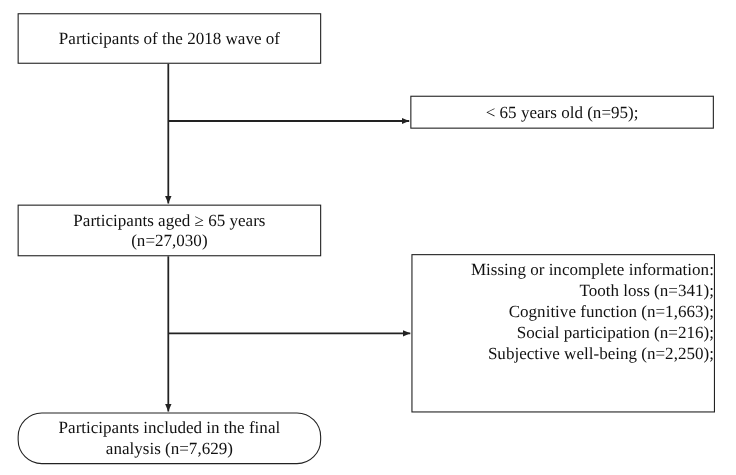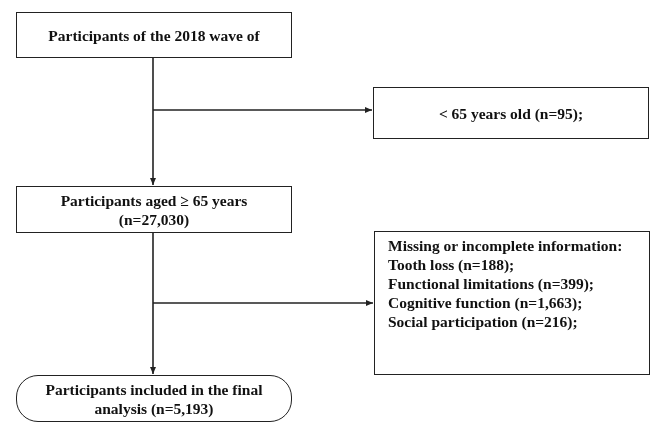--- a/index.html
+++ b/index.html
@@ -2,22 +2,22 @@
 <html><head>
 <meta charset="utf-8">
 <style>
   html, body { margin: 0; padding: 0; background: #ffffff; }
   body { width: 669px; height: 432px; position: relative; overflow: hidden;
          font-family: "Liberation Serif", "DejaVu Serif", serif; color: #111; }
   .box { position: absolute; box-sizing: border-box; border: 1.6px solid #222;
          background: #fff; font-size: 15.5px; line-height: 19px; }
   .box.center { text-align: center; display: flex; flex-direction: column;
                 justify-content: center; align-items: center; }
-  .box.left { text-align: left; padding: 4px 0 0 13px; }
-  .line { display: block; white-space: nowrap; font-weight: bold; }
+  .box.left { text-align: right; padding: 4px 0 0 13px; }
+  .line { display: block; white-space: nowrap; }
   svg.connectors { position: absolute; left: 0; top: 0; }
 </style>
 </head>
 <body>
 
 <svg class="connectors" width="669" height="432" viewBox="0 0 669 432">
   <defs>
     <marker id="arrowhead" markerWidth="8" markerHeight="8" refX="7" refY="4" orient="auto" markerUnits="userSpaceOnUse">
       <path d="M0,1 L7,4 L0,7 Z" fill="#222"></path>
     </marker>
@@ -29,33 +29,33 @@
 
   <line x1="153" y1="232" x2="153" y2="374" stroke="#222" stroke-width="1.6" marker-end="url(#arrowhead)"></line>
 
   <line x1="153" y1="303" x2="373" y2="303" stroke="#222" stroke-width="1.6" marker-end="url(#arrowhead)"></line>
 </svg>
 
 <div class="box center" style="left:16px; top:12px; width:276px; height:46px;">
   <span class="line">Participants of the 2018 wave of</span>
 </div>
 
-<div class="box center" style="left:373px; top:87px; width:276px; height:52px;">
+<div class="box center" style="left:373px; top:87px; width:276px; height:30px;">
   <span class="line">&lt; 65 years old (n=95);</span>
 </div>
 
 <div class="box center" style="left:16px; top:186px; width:276px; height:47px;">
   <span class="line">Participants aged ≥ 65 years</span>
   <span class="line">(n=27,030)</span>
 </div>
 
 <div class="box left" style="left:374px; top:231px; width:276px; height:144px;">
   <span class="line">Missing or incomplete information:</span>
-  <span class="line">Tooth loss (n=188);</span>
-  <span class="line">Functional limitations (n=399);</span>
+  <span class="line">Tooth loss (n=341);</span>
   <span class="line">Cognitive function (n=1,663);</span>
   <span class="line">Social participation (n=216);</span>
+  <span class="line">Subjective well-being (n=2,250);</span>
 </div>
 
 <div class="box center" style="left:16px; top:375px; width:276px; height:47px;border-radius:22px;">
   <span class="line">Participants included in the final</span>
-  <span class="line">analysis (n=5,193)</span>
+  <span class="line">analysis (n=7,629)</span>
 </div>
 
 </body></html>

